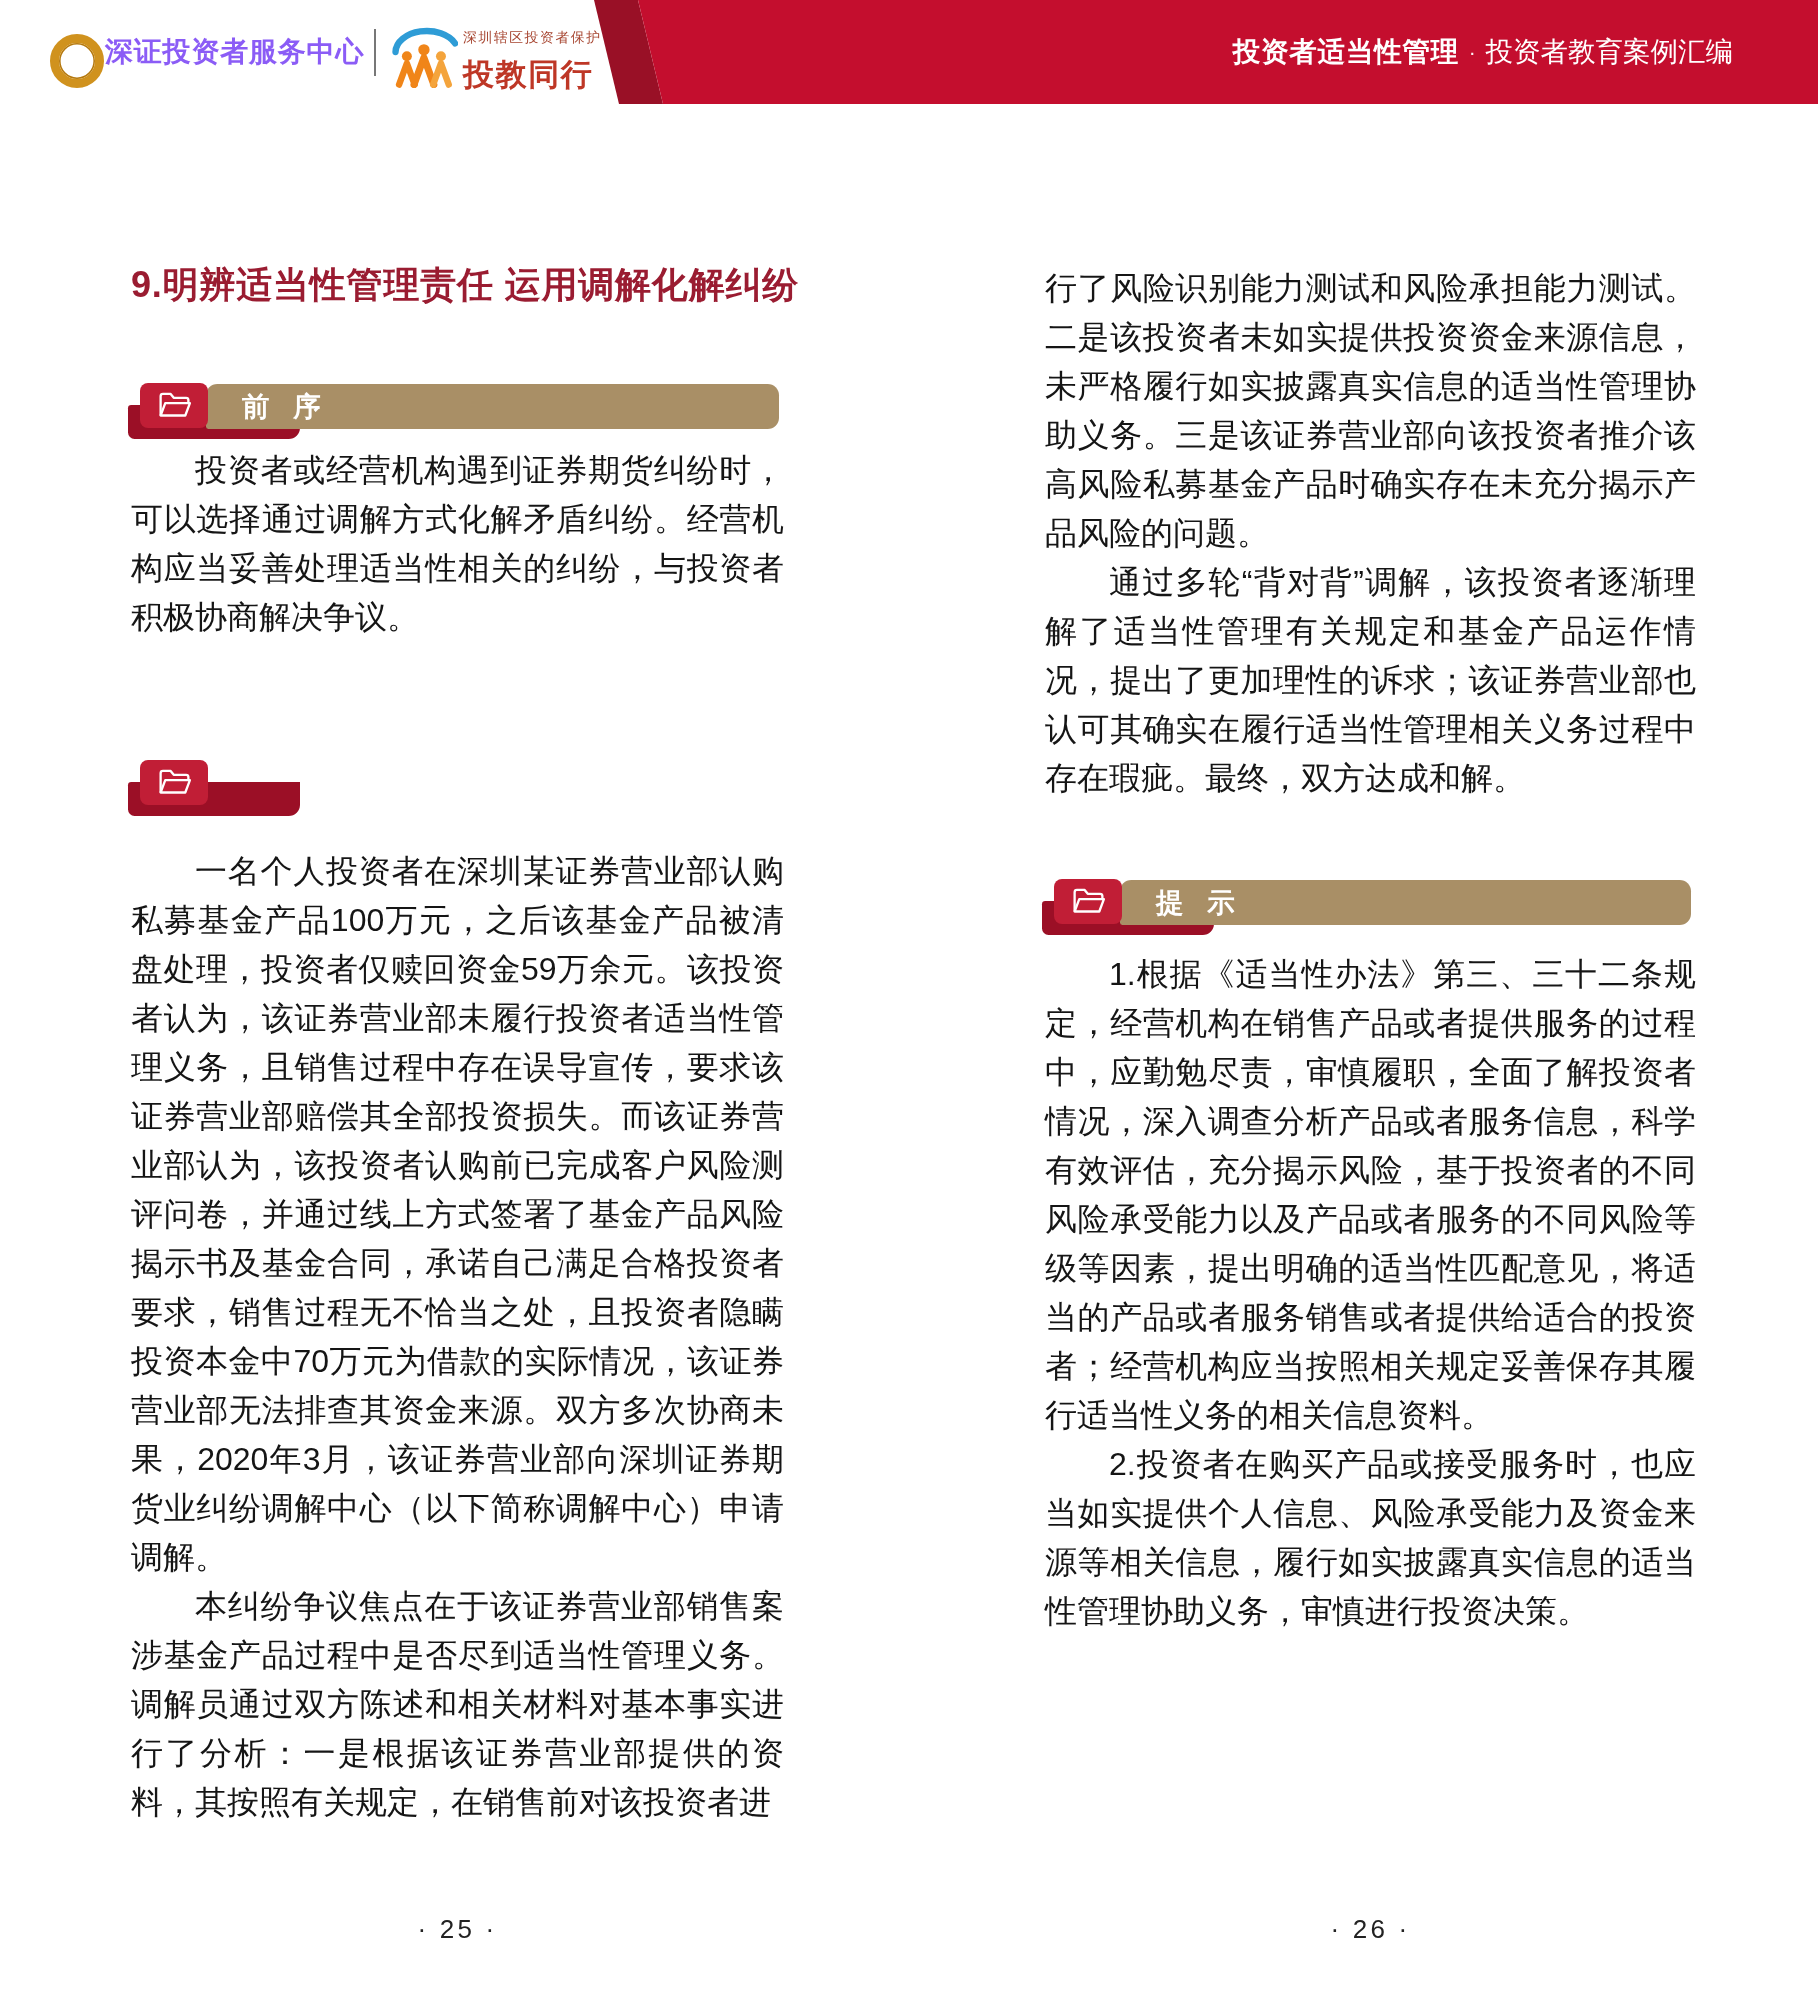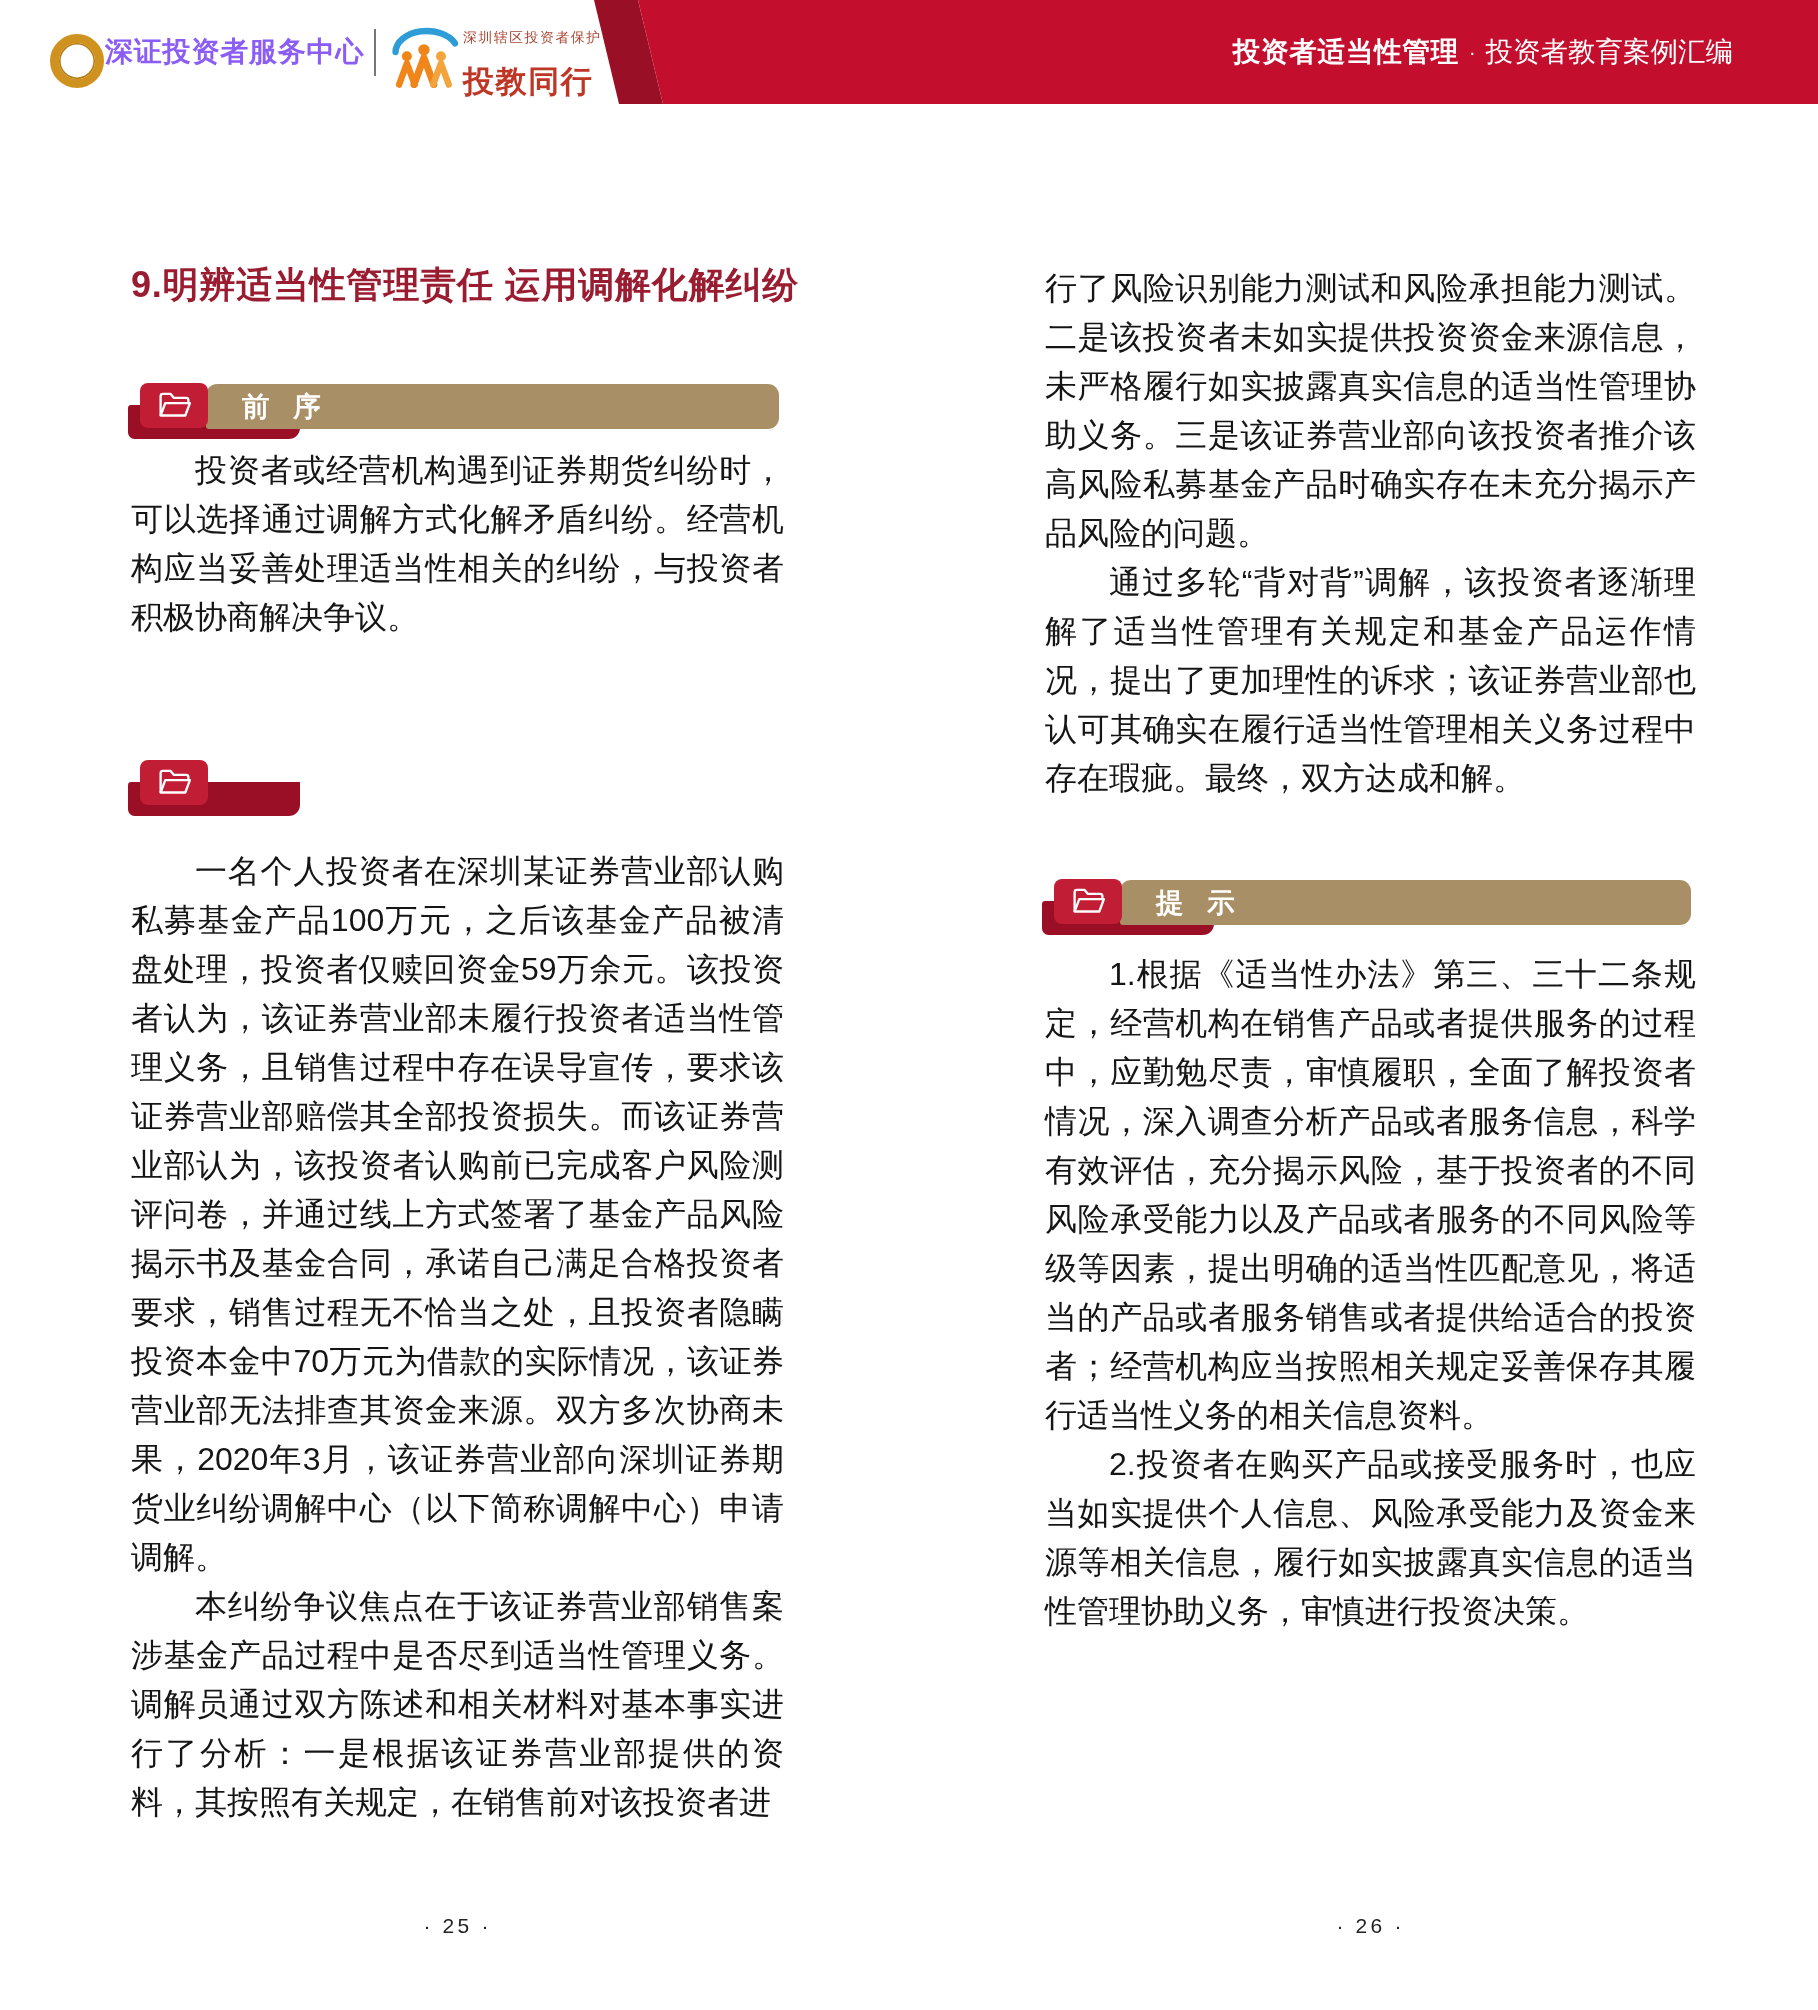--- a/index.html
+++ b/index.html
@@ -20,29 +20,29 @@
   .header-title .sep{margin:0 9.7px;font-size:21px;opacity:.95;}
   .logo-row{position:absolute;left:0;top:0;width:594px;height:104px;}
   .gold-ring{position:absolute;left:50px;top:34px;width:36px;height:36px;border-radius:50%;
     border:9.7px solid var(--logo-gold,#D0921E);box-shadow:inset 0 0 0 1.6px #b5790f;}
   .org-name{position:absolute;left:105px;top:0;height:104px;display:flex;align-items:center;
     font-size:28px;font-weight:bold;color:#8b5cf6;letter-spacing:0.8px;}
   .logo-divider{position:absolute;left:374px;top:29px;width:2.4px;height:47px;background:#777;}
   .brand-mark{position:absolute;left:387px;top:23px;}
   .brand-text{position:absolute;left:463px;top:29px;width:138px;}
   .protect-line{font-size:13.8px;letter-spacing:1.6px;color:#A6442F;white-space:nowrap;text-align:right;}
-  .brand-name{font-size:31px;font-weight:bold;color:var(--brand-red,#BE3726);margin-top:14px;letter-spacing:1.6px;white-space:nowrap;}
+  .brand-name{font-size:31px;font-weight:bold;color:var(--brand-red,#BE3726);margin-top:7px;letter-spacing:1.6px;white-space:nowrap;}
   
   .abs{position:absolute;}
   .col-left{left:131px;width:653px;}
   .col-right{left:1045px;width:651px;}
   .page-title{font-size:36px;font-weight:bold;color:var(--title-red,#9A1C31);letter-spacing:0.8px;white-space:nowrap;}
   .textblock .para{margin:0;font-size:32px;line-height:49px;text-align:justify;text-indent:2em;}
   .no-first-indent .para:first-child{text-indent:0;}
-  .page-num{font-size:21px;color:#222;text-align:center;letter-spacing:3.2px;}
+  .page-num{font-size:26px;color:#222;text-align:center;letter-spacing:3.2px;}
   
   .section-banner{height:62px;}
   .section-banner .ribbon{position:absolute;left:-3.2px;top:24px;width:172px;height:34px;
     background:var(--ribbon-dark-red,#9B0F26);border-radius:3.2px 0 11.3px 6.5px;z-index:0;}
   .section-banner .badge{position:absolute;left:9px;top:1.6px;width:68px;height:45px;
     background:var(--badge-red,#C11E36);border-radius:8px;z-index:2;
     display:flex;align-items:center;justify-content:center;}
   .section-banner .bar{position:absolute;left:75px;right:4.9px;top:3.2px;height:45px;
     background:var(--section-tan,#A98F66);border-radius:11.3px 11.3px 11.3px 2.4px;z-index:1;
     display:flex;align-items:center;padding-left:36px;box-sizing:border-box;}

